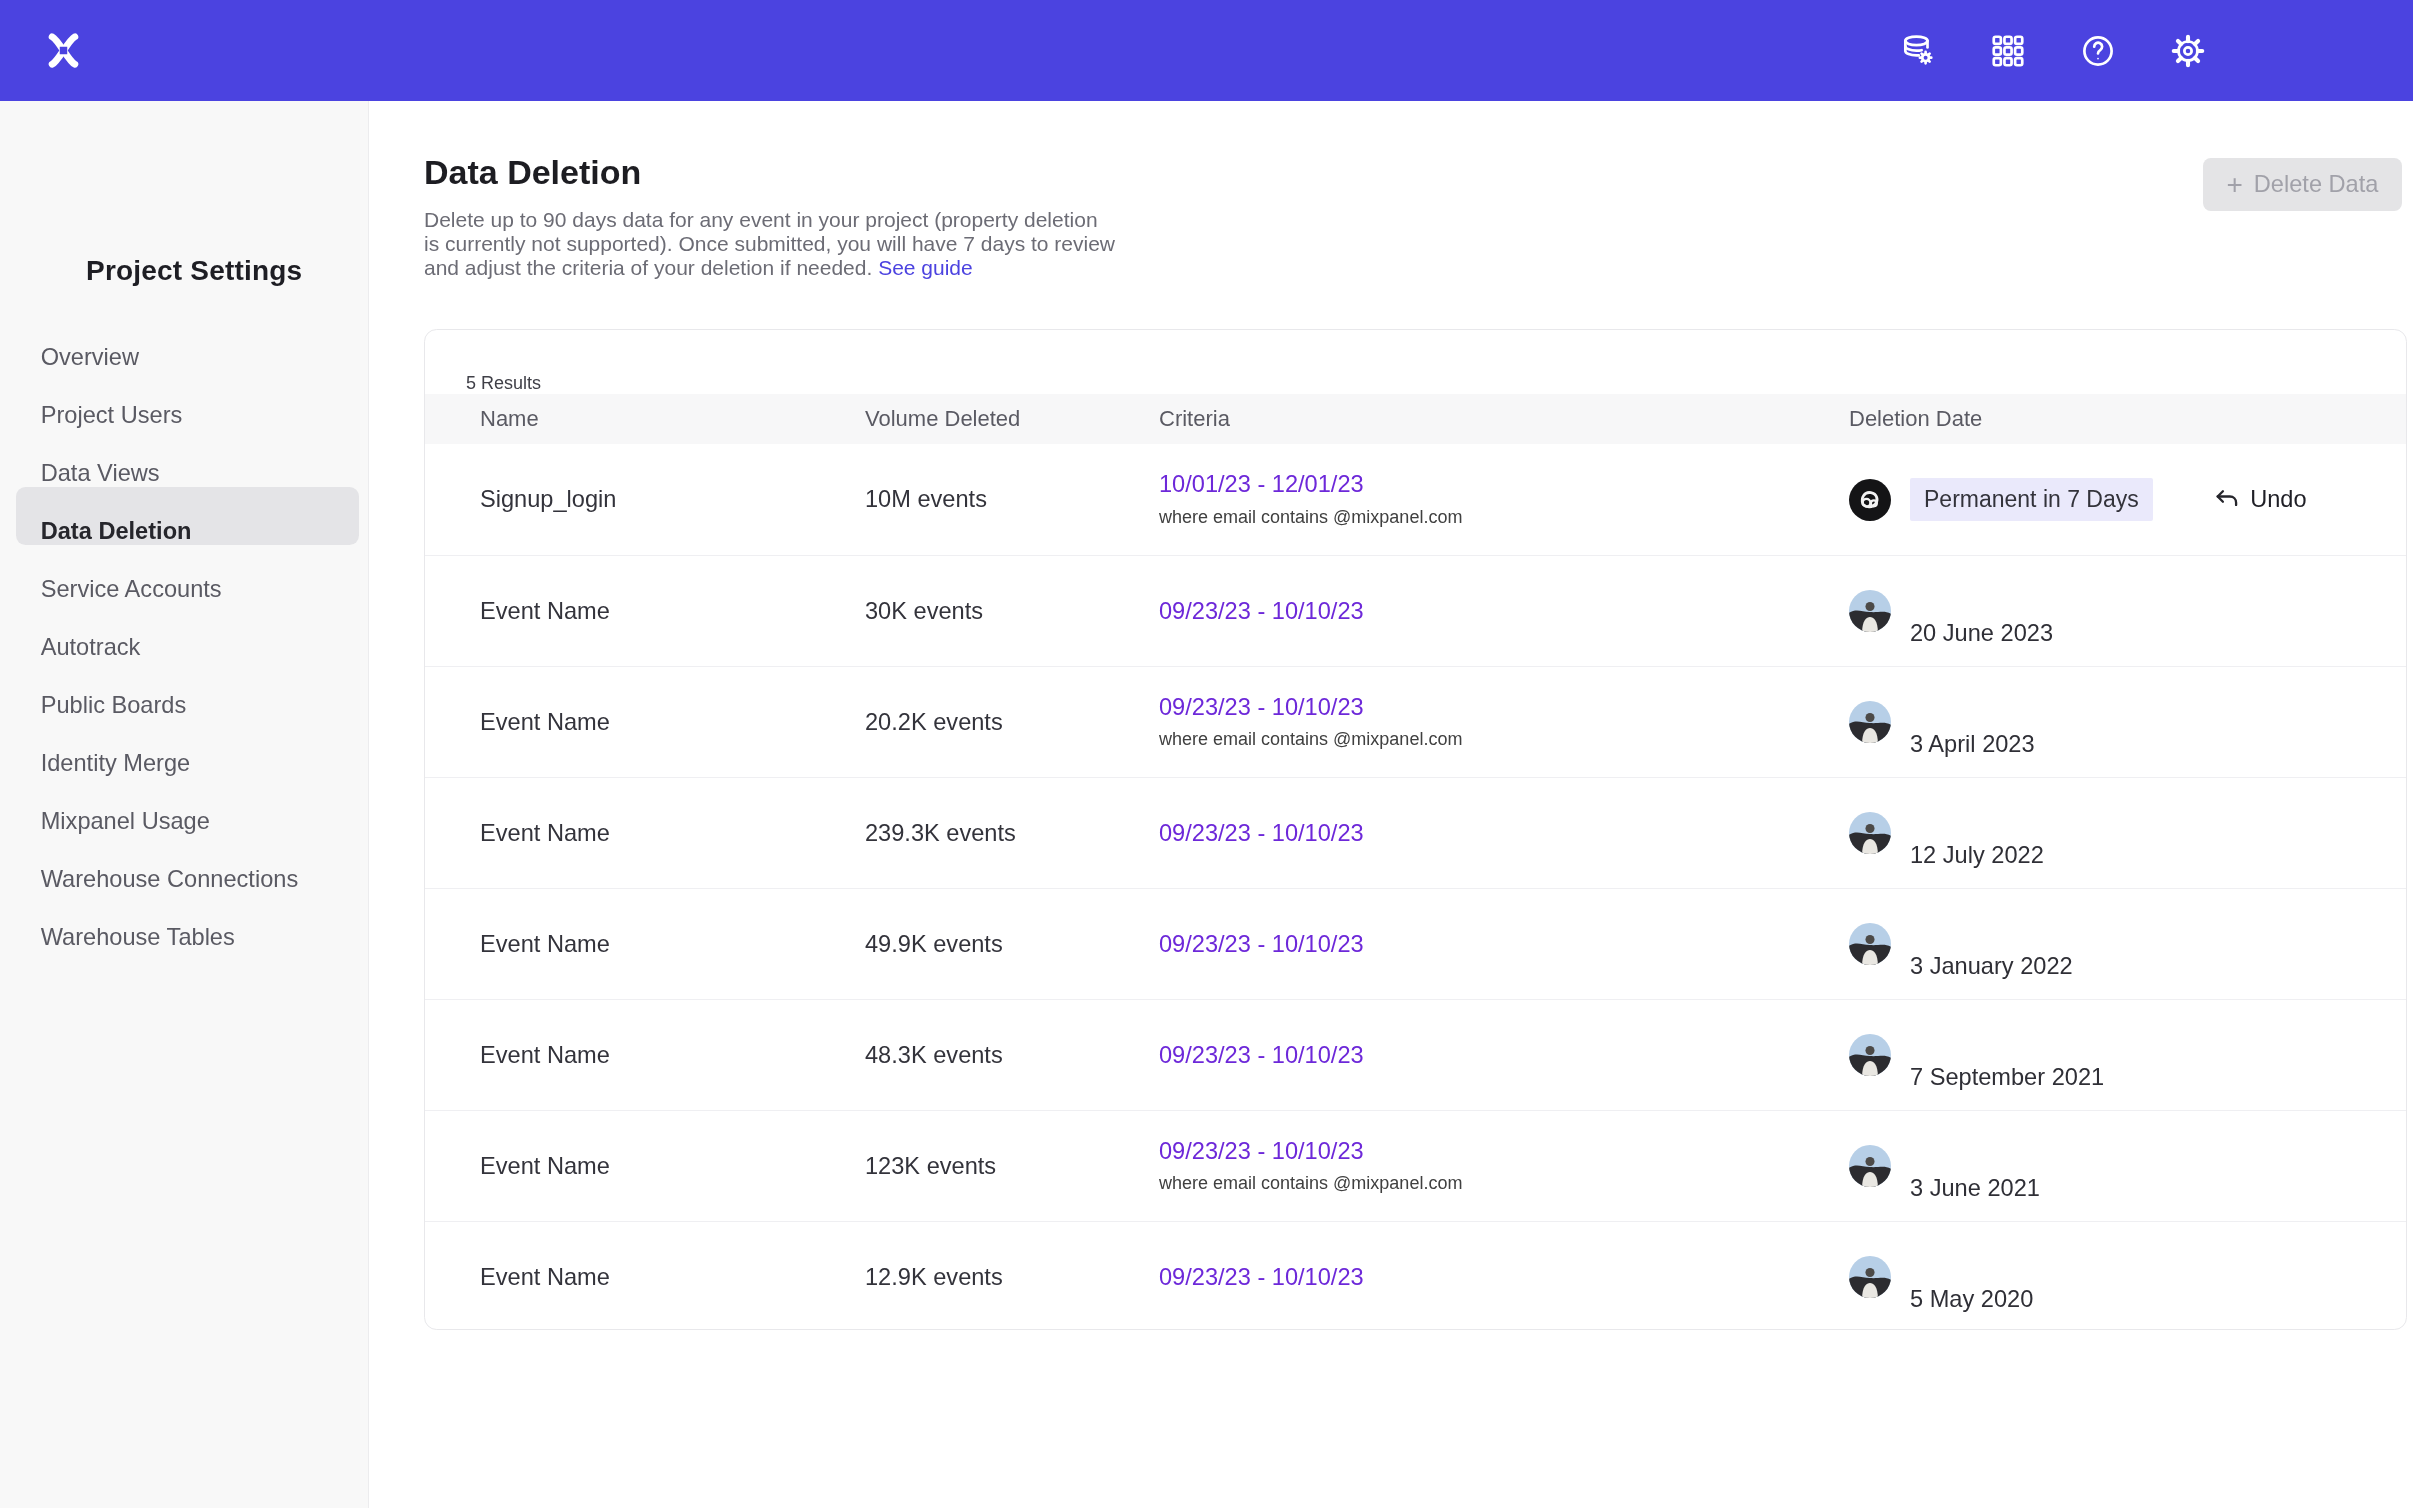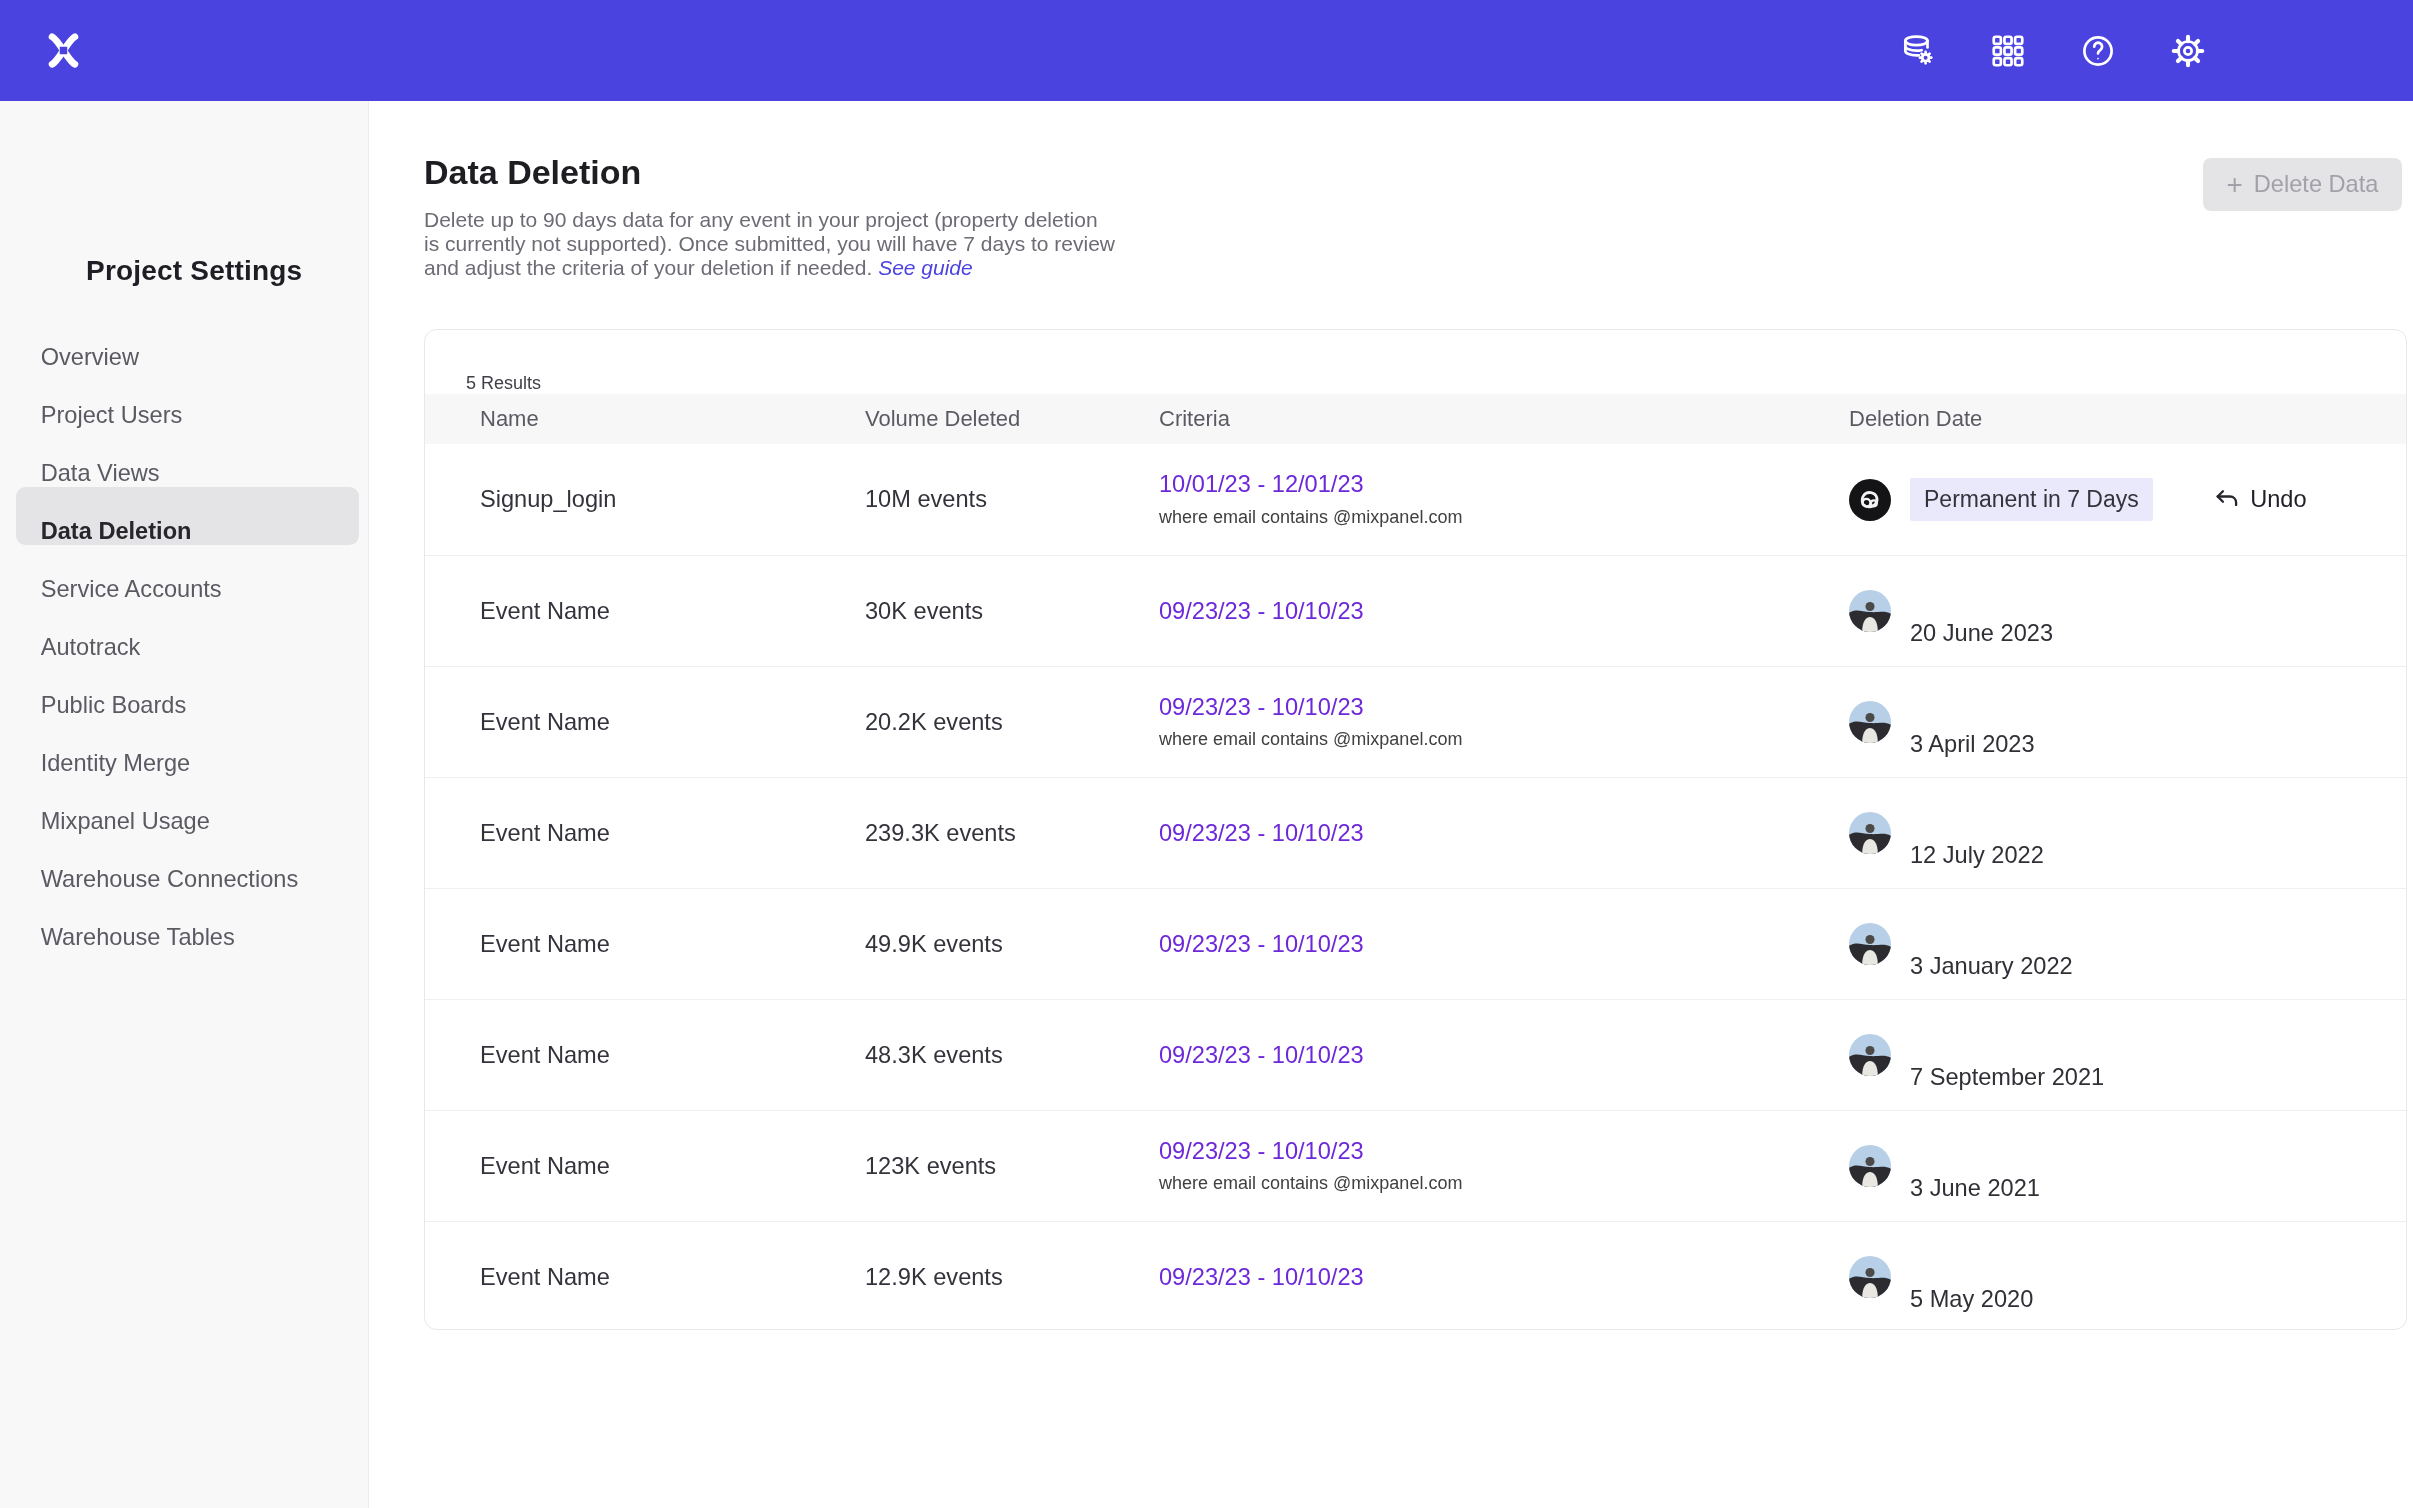--- a/index.html
+++ b/index.html
@@ -23,21 +23,21 @@
   .nav { position:absolute; left:15.7px; top:212px; width:343px; list-style:none; }
   .nav-item { height:58px; display:flex; align-items:flex-end; padding-left:25px;
     font-size:23.6px; color:#5a5a63; border-radius:9.4px; cursor:pointer; }
   .nav-item.active { background:#e4e4e7; color:#26262c; font-weight:700; }
 
   
   .main { position:absolute; left:369px; top:101px; width:2044px; height:1408px; background:#ffffff; }
   .page-title { position:absolute; left:55px; top:52px; font-size:34px; font-weight:700; color:#1d1d22; }
   .page-desc { position:absolute; left:55px; top:107px; width:691px; font-size:21px;
     line-height:24px; color:#6c6c75; }
-  .page-desc a { color:#4c43e0; text-decoration:none; cursor:pointer;font-style:italic; }
+  .page-desc a { color:#4c43e0; text-decoration:none; cursor:pointer; }
   .delete-btn { position:absolute; right:11px; top:57px; height:53px; padding:0 23.6px;
     background:#e4e4e6; border:none; border-radius:7.9px; display:flex; align-items:center;
     gap:11px; font-size:23.6px; font-weight:500; color:#a1a1a9; font-family:inherit; cursor:default; }
   .delete-btn .plus { font-size:28px; font-weight:400; line-height:1; }
 
   
   .card { position:absolute; left:55px; top:228px; width:1983px; height:1001px;
     background:#ffffff; border:0.8px solid #e8e8eb; border-radius:12.6px; overflow:hidden; }
   .card-header { height:64px; display:flex; align-items:flex-end; padding-left:41px;
     font-size:18px; color:#3f3f47; }

